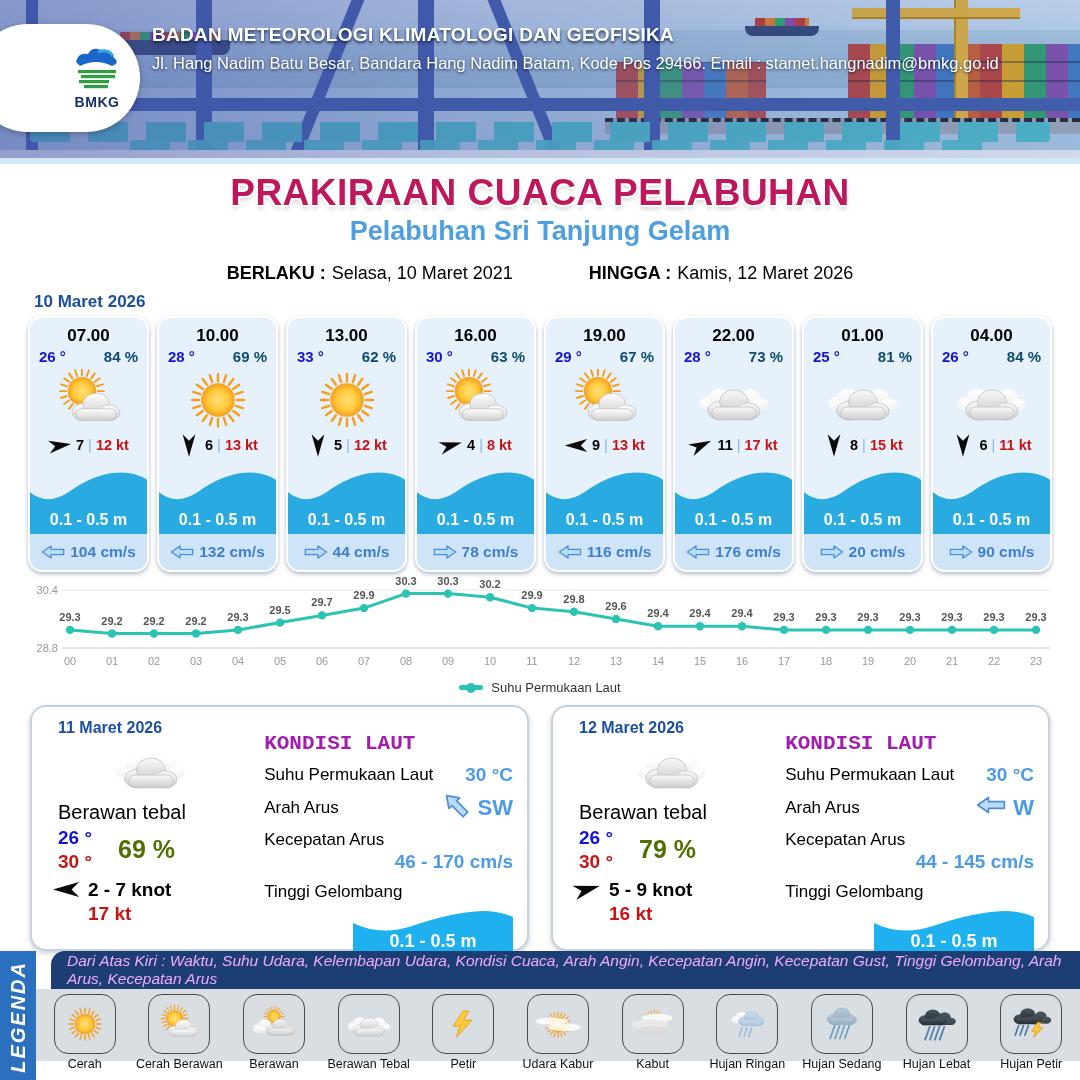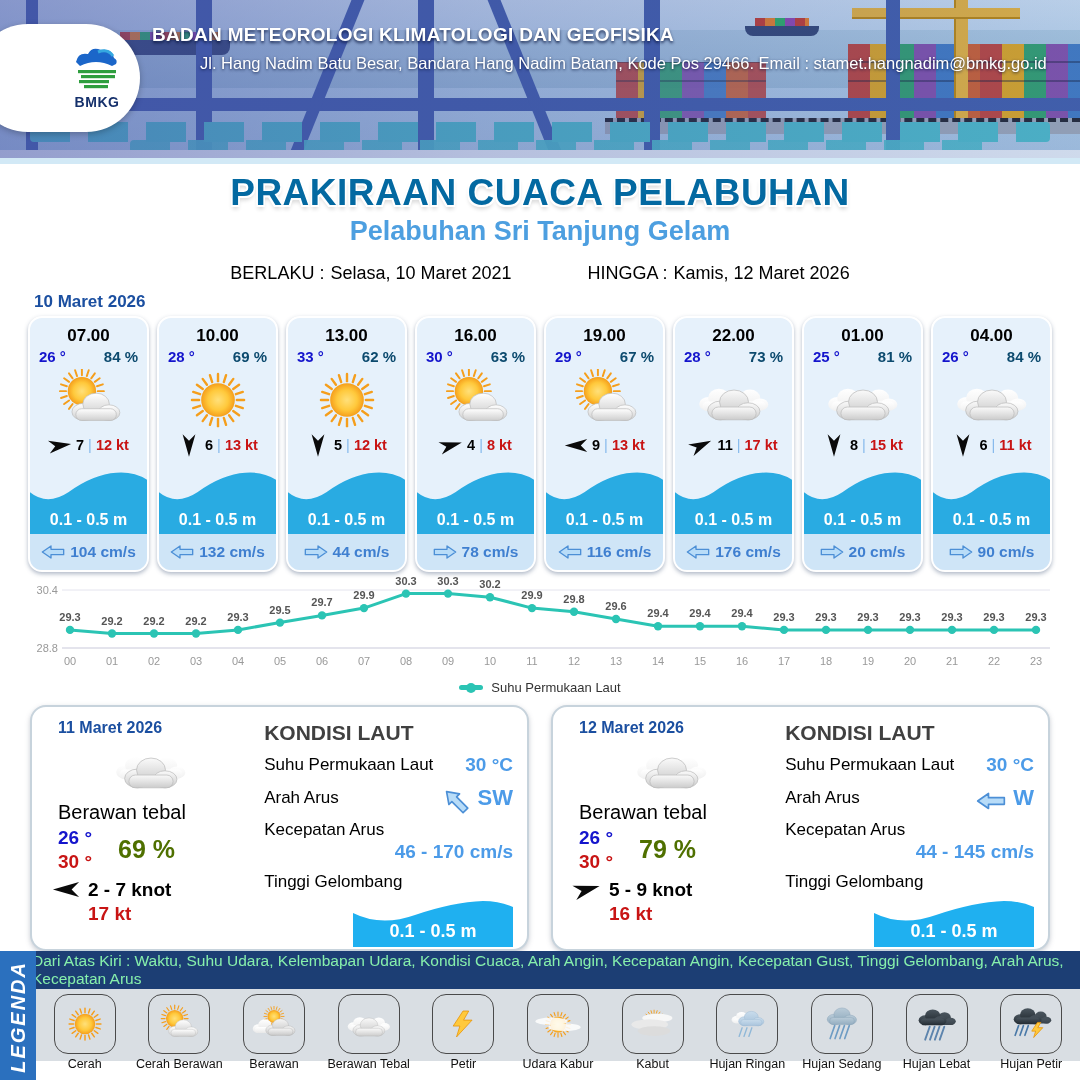--- a/index.html
+++ b/index.html
@@ -40,30 +40,30 @@
   .r2{left:130px;right:90px;bottom:-2px;opacity:.92;}
   .floor{position:absolute;left:0;right:0;bottom:0;height:8px;background:#DFE9F2;}
   .overlay{position:absolute;inset:0;background:linear-gradient(90deg,rgba(72,82,168,.50) 0%,rgba(72,82,168,.28) 45%,rgba(90,110,190,.12) 100%);}
   .logo-pill{position:absolute;left:-26px;top:24px;width:166px;height:108px;background:#fff;border-radius:58px;z-index:6;
     display:flex;align-items:center;justify-content:flex-end;padding-right:14px;box-shadow:0 2px 6px rgba(0,0,0,.25);box-sizing:border-box;}
   .logo-inner{text-align:center;}
   .logo-text{font-weight:bold;color:#15306B;font-size:14px;letter-spacing:.5px;margin-top:-2px;}
   .header-text{position:absolute;left:152px;top:24px;z-index:6;color:#fff;}
   .agency{font-size:19px;font-weight:bold;letter-spacing:.3px;text-shadow:0 2px 3px rgba(8,20,60,.8);}
   .station{font-size:31px;font-weight:bold;margin-top:5px;letter-spacing:.3px;text-shadow:0 2px 4px rgba(8,20,60,.8);}
-  .address{font-size:16.5px;margin-top:8px;text-shadow:0 1px 3px rgba(8,20,60,.8);margin-left:48px;}
+  .address{font-size:16.5px;margin-top:8px;text-shadow:0 1px 3px rgba(8,20,60,.8);}
   .divider{height:6px;background:#D2E9F6;}
 
   
   .title-block{text-align:center;padding-top:8px;}
-  .title-block h1{margin:0;font-size:37px;font-weight:800;color:#0369a1;letter-spacing:.5px;
+  .title-block h1{margin:0;font-size:37px;font-weight:800;color:#be185d;letter-spacing:.5px;
     text-shadow:-1.5px -1.5px 0 #fff,1.5px -1.5px 0 #fff,-1.5px 1.5px 0 #fff,1.5px 1.5px 0 #fff,0 4px 4px rgba(0,0,0,.18);}
   .title-block h2{margin:2px 0 16px;font-size:27px;font-weight:bold;color:#4D9FE0;}
   .validity{display:flex;justify-content:center;gap:76px;margin-top:8px;font-size:18px;color:#000;}
-  .vlabel{font-weight:normal;}
+  .vlabel{font-weight:bold;}
   .vvalue{margin-left:6px;}
   .hourly-date{margin:8px 0 4px 34px;font-size:17px;font-weight:bold;color:#1B4FA0;}
 
   
   .hourly-cards{display:flex;gap:8px;margin:0 28px;}
   .hcard{flex:1;background:#E6F1FB;border:2px solid #fff;border-radius:14px;box-shadow:0 2px 4px rgba(80,100,130,.45);
     overflow:hidden;display:flex;flex-direction:column;height:252px;}
   .htime{text-align:center;font-weight:bold;font-size:17px;margin-top:8px;color:#000;}
   .hrow{display:flex;justify-content:space-between;padding:2px 9px 0;font-size:15px;font-weight:bold;}
   .temp{color:#1414CC;}
@@ -98,34 +98,34 @@
   .dicon{margin:0 auto;height:64px;}
   .dcond{font-size:20px;margin-left:12px;color:#000;}
   .dtemps{display:flex;align-items:center;gap:26px;margin:2px 0 0 12px;}
   .dtcol{display:flex;flex-direction:column;font-weight:bold;font-size:19px;line-height:1.25;}
   .dtmin{color:#1414CC;}
   .dtmax{color:#C81414;}
   .dhum{color:#4F7000;font-weight:bold;font-size:25px;}
   .dwind{display:flex;align-items:center;gap:8px;font-weight:bold;font-size:19px;margin:5px 0 0 6px;color:#000;}
   .dgust{color:#C81414;font-weight:bold;font-size:19px;margin:2px 0 0 42px;}
   .dright{flex:1;padding-left:8px;}
-  .sea-head{color:#404040;font-weight:bold;font-size:21px;margin-top:6px;}
+  .sea-head{color:#a21caf;font-weight:bold;font-size:21px;margin-top:17px;font-family:Liberation Mono, monospace;}
   .searow{display:flex;justify-content:space-between;align-items:center;margin-top:9px;font-size:17px;color:#000;}
   .seaval{color:#4C9BE8;font-weight:bold;font-size:19px;}
-  .seadir{display:flex;align-items:flex-end;gap:7px;color:#4C9BE8;font-weight:bold;font-size:22px;}
+  .seadir{display:flex;align-items:flex-start;gap:7px;color:#4C9BE8;font-weight:bold;font-size:22px;}
   .seaspeed{text-align:right;color:#4C9BE8;font-weight:bold;font-size:19px;margin-top:1px;}
   .wavebadge{margin-top:3px;margin-left:auto;width:160px;height:52px;position:relative;}
   .badgetext{position:absolute;left:0;right:0;bottom:5px;text-align:center;color:#fff;font-weight:bold;font-size:18px;}
 
   
   .legend{position:relative;margin-top:auto;height:132px;}
   .legend-ribbon{position:absolute;left:0;top:0;bottom:0;width:36px;background:#2B70BE;display:flex;align-items:center;justify-content:center;}
   .legend-ribbon span{writing-mode:vertical-rl;transform:rotate(180deg);color:#fff;font-style:italic;font-weight:bold;font-size:20px;letter-spacing:2px;}
-  .legend-bar{margin-left:16px;height:38px;background:#1C3E74;border-top-left-radius:14px;display:flex;align-items:center;
-    padding-left:16px;color:#86efac;font-size:15.5px;}
+  .legend-bar{margin-left:51px;height:38px;background:#1C3E74;border-top-left-radius:14px;display:flex;align-items:center;
+    padding-left:16px;color:#f0abfc;font-style:italic;font-size:15.5px;}
   .legend-body{margin-left:36px;height:72px;background:#D9DEE3;display:flex;justify-content:space-evenly;padding-top:5px;box-sizing:border-box;}
   .litem{text-align:center;width:92px;}
   .ltile{width:60px;height:58px;margin:0 auto;border:1.5px solid #4A4A4A;border-radius:14px;display:flex;align-items:center;justify-content:center;}
   .llabel{font-size:12.5px;margin-top:3px;color:#111;}
 </style>
 </head>
 <body>
 
 <div class="poster">
 

